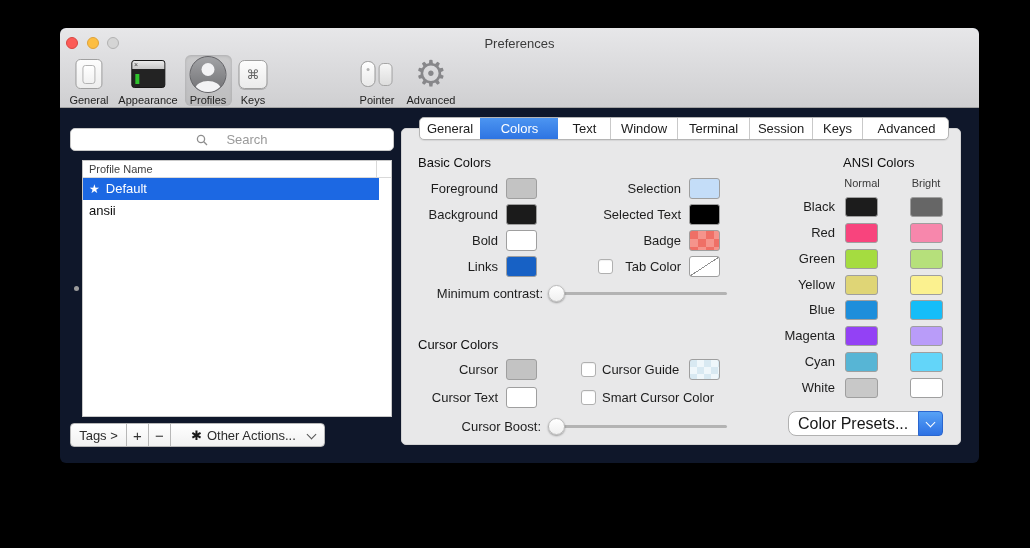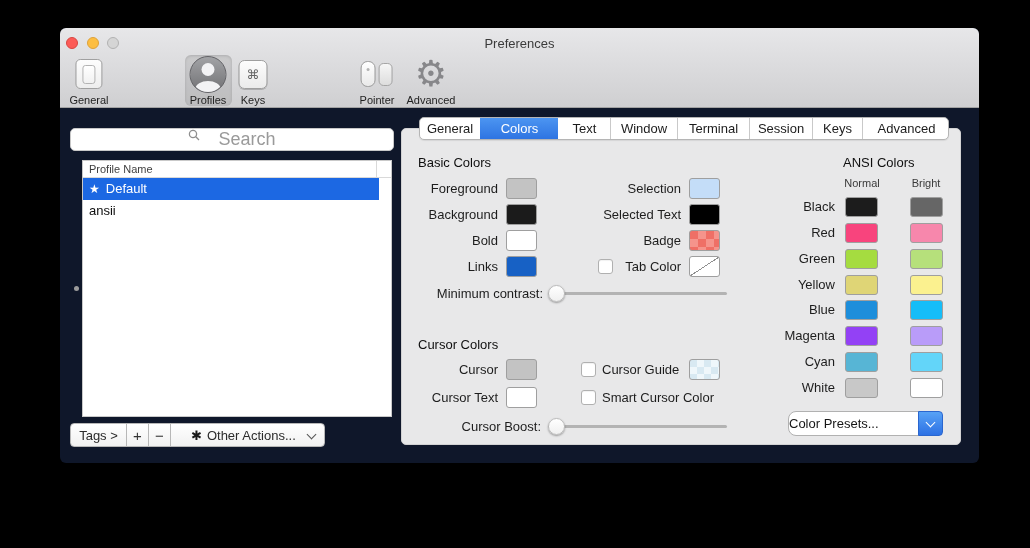--- a/index.html
+++ b/index.html
@@ -33,21 +33,21 @@
   .arr-front{position:absolute;right:0;top:2px;width:24px;height:24px;background:#f4f4f4;border:1px solid #8d8d8d;border-radius:2px}
   .arr-front::before{content:"";position:absolute;left:0;top:0;right:0;height:5px;background:#dcdcdc;border-bottom:1px solid #a8a8a8}
   .arr-front::after{content:"";position:absolute;left:10px;top:6px;bottom:0;width:1px;background:#b9b9b9}
   .icon-pointer{display:flex;gap:3px;align-items:flex-start}
   .mouse1{width:15px;height:26px;background:linear-gradient(#fff,#e9e9e9);border:1px solid #9c9c9c;border-radius:7px;position:relative}
   .mouse1::after{content:"";position:absolute;left:50%;top:6px;width:3px;height:3px;margin-left:-1.5px;border-radius:50%;background:#b3b3b3}
   .mouse2{width:14px;height:23px;background:linear-gradient(#f6f6f6,#dddddd);border:1px solid #a5a5a5;border-radius:5px;margin-top:2px}
   .icon-advanced::before{content:"⚙";font-size:36px;line-height:36px;color:#87878a}
 
   
-  .search{position:absolute;left:10px;top:100px;width:324px;height:23px;background:#fff;border:1px solid #c8c8c8;border-radius:5px;display:flex;align-items:flex-start;justify-content:center;gap:18px;color:#9a9a9a;font-size:18px}
+  .search{position:absolute;left:10px;top:100px;width:324px;height:23px;background:#fff;border:1px solid #c8c8c8;border-radius:5px;display:flex;align-items:center;justify-content:center;gap:18px;color:#9a9a9a;font-size:13px}
   .table{position:absolute;left:22px;top:132px;width:310px;height:257px;background:#fff;border:1px solid #c9c9c9;overflow:hidden}
   .table-header{height:17px;font-size:11px;color:#3f3f3f;line-height:17px;padding-left:6px;border-bottom:1px solid #d9d9d9;position:relative;background:#fff}
   .col-sep{position:absolute;right:14px;top:0;width:1px;height:17px;background:#d9d9d9}
   .profile-row{height:22px;line-height:22px;font-size:13px;color:#0e0e0e;padding-left:6px;display:flex;align-items:center;gap:6px}
   .profile-row.selected{background:#1c68e3;color:#fff;width:296px}
   .star-icon::before{content:"★";font-size:12px}
   .side-dot{position:absolute;left:14px;top:258px;width:5px;height:5px;border-radius:50%;background:#9b9b9b}
   .btn-row{position:absolute;left:10px;top:395px;height:24px;display:flex}
   .btn{background:linear-gradient(#ffffff,#f1f1f1);border:1px solid #b7b7b7;height:24px;font-size:13px;color:#2b2b2b;display:flex;align-items:center;justify-content:center}
   .btn+.btn{margin-left:-1px}
@@ -72,21 +72,21 @@
   .lbl{position:absolute;font-size:13px;color:#1d1d1d;line-height:21px;white-space:nowrap}
   .small-lbl{position:absolute;font-size:11px;color:#3a3a3a;white-space:nowrap;transform:translateX(-50%)}
   .well{position:absolute;width:31px;height:21px;border:1px solid #9f9f9f;border-radius:3px;background:#fff}
   .well-none{background-image:linear-gradient(to bottom right,transparent 48.5%,#8f8f8f 48.5%,#8f8f8f 51.5%,transparent 51.5%)}
   .ansi-well{position:absolute;width:33px;height:20px;border:1px solid #9f9f9f;border-radius:3px}
   .checkbox{position:absolute;width:15px;height:15px;background:#fff;border:1px solid #b0b0b0;border-radius:3px;box-shadow:inset 0 1px 1px rgba(0,0,0,.06)}
   .slider{position:absolute;width:179px;height:17px}
   .slider .track{position:absolute;left:0;right:0;top:7px;height:3px;background:#b3b3b3;border-radius:2px}
   .slider .knob{position:absolute;left:0;top:0;width:17px;height:17px;border-radius:50%;background:linear-gradient(#ffffff,#f0f0f0);border:1px solid #bcbcbc;box-shadow:0 1px 2px rgba(0,0,0,.35)}
   .ansi-row-lbl{line-height:20px}
-  .presets{position:absolute;left:386px;top:282px;width:155px;height:25px;background:#fff;border:1px solid #b1b1b1;border-radius:8px;display:flex;align-items:center;font-size:13px;color:#161616;}
+  .presets{position:absolute;left:386px;top:282px;width:155px;height:25px;background:#fff;border:1px solid #b1b1b1;border-radius:8px;display:flex;align-items:center;font-size:16px;color:#161616;padding-left:9px}
   .presets-btn{position:absolute;right:-1px;top:-1px;width:25px;height:25px;background:linear-gradient(#57a2f6,#2d71e4);border:1px solid #2a66cf;border-radius:0 4px 4px 0;display:flex;align-items:center;justify-content:center}
   .presets-btn .chev{border-color:#fff;margin-top:-3px}
 </style>
 </head>
 <body>
 
 <div class="window">
 
   <div class="header">
     <div class="traffic t-red"></div>
@@ -94,20 +94,26 @@
     <div class="traffic t-gray"></div>
     <div class="title">Preferences</div>
 
     <div class="selected-pill"></div>
 
     <div class="toolbar-item" style="left:29px">
       <div class="icon-box">
           <span class="icon-general"></span>
         </div>
       <span class="toolbar-label">General</span>
+    </div>
+    <div class="toolbar-item" style="left:88px">
+      <div class="icon-box">
+          <span class="icon-appearance"></span>
+        </div>
+      <span class="toolbar-label">Appearance</span>
     </div>
     <div class="toolbar-item" style="left:148px">
       <div class="icon-box">
           <span class="icon-profiles"></span>
         </div>
       <span class="toolbar-label">Profiles</span>
     </div>
     <div class="toolbar-item" style="left:193px">
       <div class="icon-box">
           <span class="icon-keys"></span>

